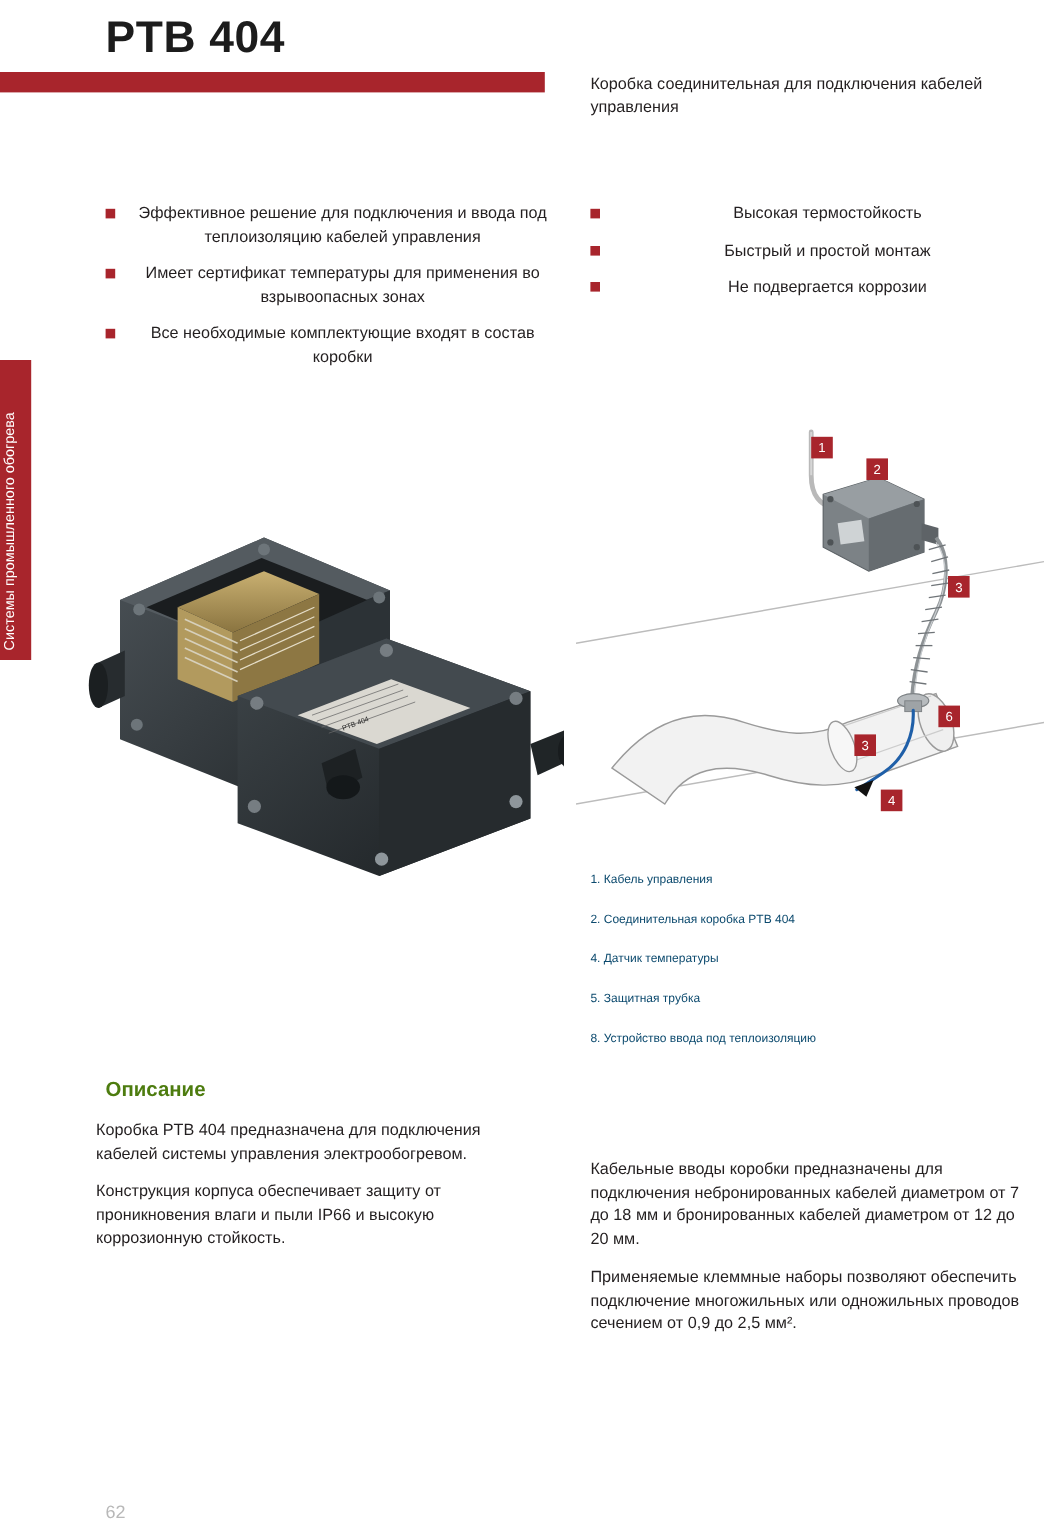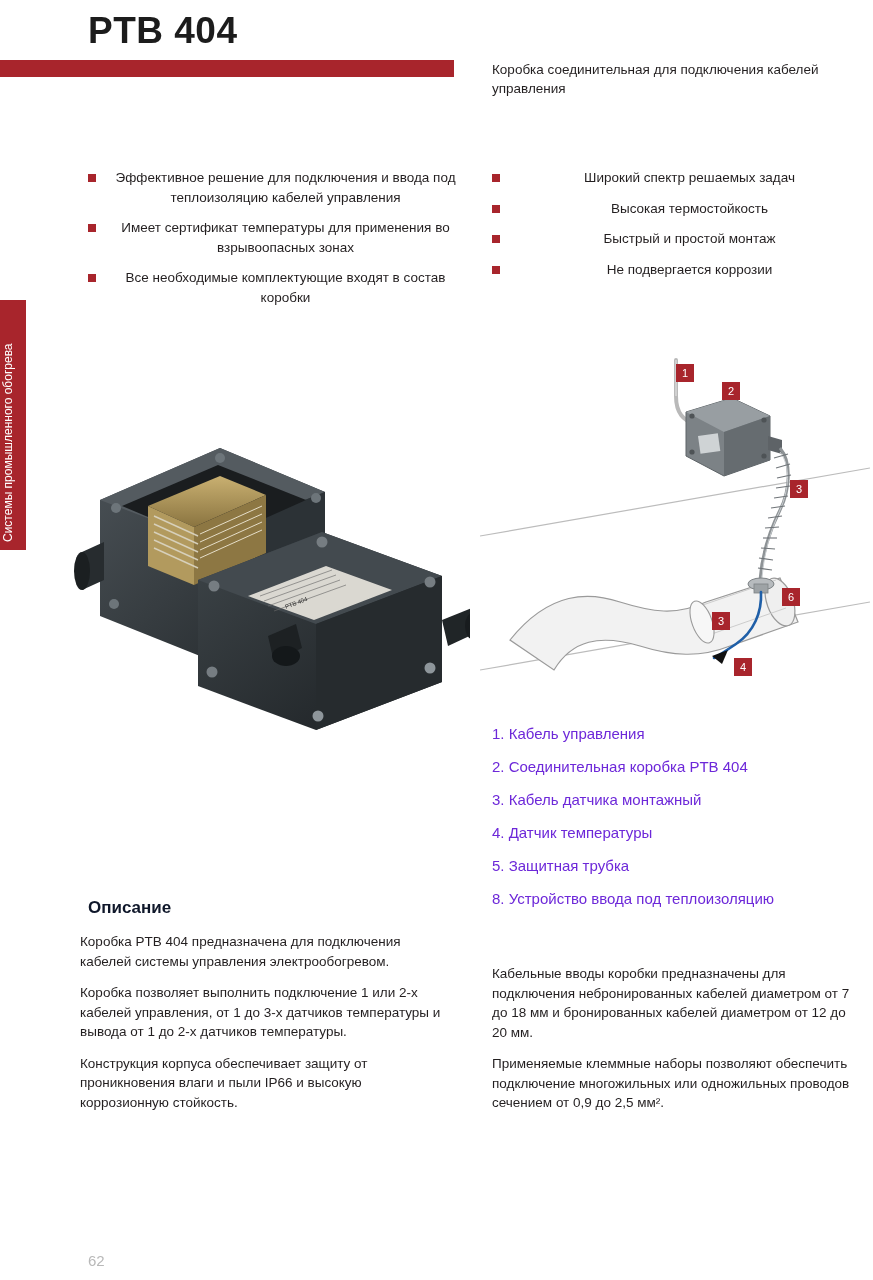--- a/index.html
+++ b/index.html
@@ -112,34 +112,34 @@
   }
 
   
   .legend {
     position: absolute;
     left: 492px;
     top: 725px;
     width: 370px;
   }
   .legend-item {
-    font-size: 15px;
+    font-size: 10px;
     line-height: 18px;
     margin-bottom: 15px;
-    color: #6d28d9;
+    color: #0c4a6e;
   }
 
   
   .desc-heading {
     position: absolute;
     left: 88px;
     top: 898px;
     font-size: 17px;
     font-weight: bold;
-    color: #0f172a;
+    color: #4d7c0f;
   }
   .desc-col {
     position: absolute;
     font-size: 13.5px;
     line-height: 19.5px;
     color: #231f20;
   }
   .desc-col.left  { left: 80px;  top: 932px; width: 364px; }
   .desc-col.right { left: 492px; top: 964px; width: 364px; }
   .desc-col p { margin: 0 0 12px 0; }
@@ -164,21 +164,20 @@
   <div class="side-tab-label">Системы промышленного обогрева</div>
 </div>
 
 <div class="bullets left">
   <div class="bullet-item">Эффективное решение для подключения и ввода под теплоизоляцию кабелей управления</div>
   <div class="bullet-item">Имеет сертификат температуры для применения во взрывоопасных зонах</div>
   <div class="bullet-item">Все необходимые комплектующие входят в состав коробки</div>
 </div>
 
 <div class="bullets right">
-  <div class="bullet-item">Широкий спектр решаемых задач</div>
   <div class="bullet-item">Высокая термостойкость</div>
   <div class="bullet-item">Быстрый и простой монтаж</div>
   <div class="bullet-item">Не подвергается коррозии</div>
 </div>
 
 <div class="photo">
   <svg width="400" height="350" viewBox="0 0 400 350" xmlns="http://www.w3.org/2000/svg">
     <defs>
       <linearGradient id="boxGrad" x1="0" y1="0" x2="1" y2="1">
         <stop offset="0%" stop-color="#4b5257"></stop>
@@ -342,31 +341,29 @@
     <text x="241" y="285" fill="#ffffff" font-size="11" font-family="Liberation Sans, sans-serif" text-anchor="middle">3</text>
 
     <rect x="254" y="318" width="18" height="18" fill="#a8252c"></rect>
     <text x="263" y="331" fill="#ffffff" font-size="11" font-family="Liberation Sans, sans-serif" text-anchor="middle">4</text>
   </svg>
 </div>
 
 <div class="legend">
   <div class="legend-item">1. Кабель управления</div>
   <div class="legend-item">2. Соединительная коробка PTB 404</div>
-  <div class="legend-item">3. Кабель датчика монтажный</div>
   <div class="legend-item">4. Датчик температуры</div>
   <div class="legend-item">5. Защитная трубка</div>
   <div class="legend-item">8. Устройство ввода под теплоизоляцию</div>
 </div>
 
 <div class="desc-heading">Описание</div>
 
 <div class="desc-col left">
   <p>Коробка PTB 404 предназначена для подключения кабелей системы управления электрообогревом.</p>
-  <p>Коробка позволяет выполнить подключение 1 или 2-х кабелей управления, от 1 до 3-х датчиков температуры и вывода от 1 до 2-х датчиков температуры.</p>
   <p>Конструкция корпуса обеспечивает защиту от проникновения влаги и пыли IP66 и высокую коррозионную стойкость.</p>
 </div>
 
 <div class="desc-col right">
   <p>Кабельные вводы коробки предназначены для подключения небронированных кабелей диаметром от 7 до 18 мм и бронированных кабелей диаметром от 12 до 20 мм.</p>
   <p>Применяемые клеммные наборы позволяют обеспечить подключение многожильных или одножильных проводов сечением от 0,9 до 2,5 мм².</p>
 </div>
 
 <div class="page-number">62</div>
 

